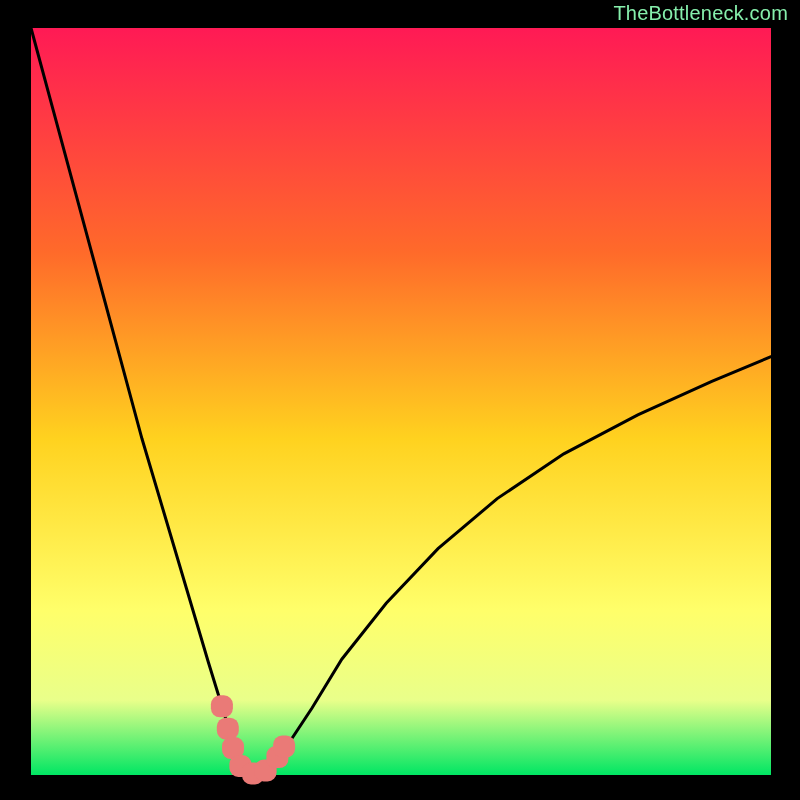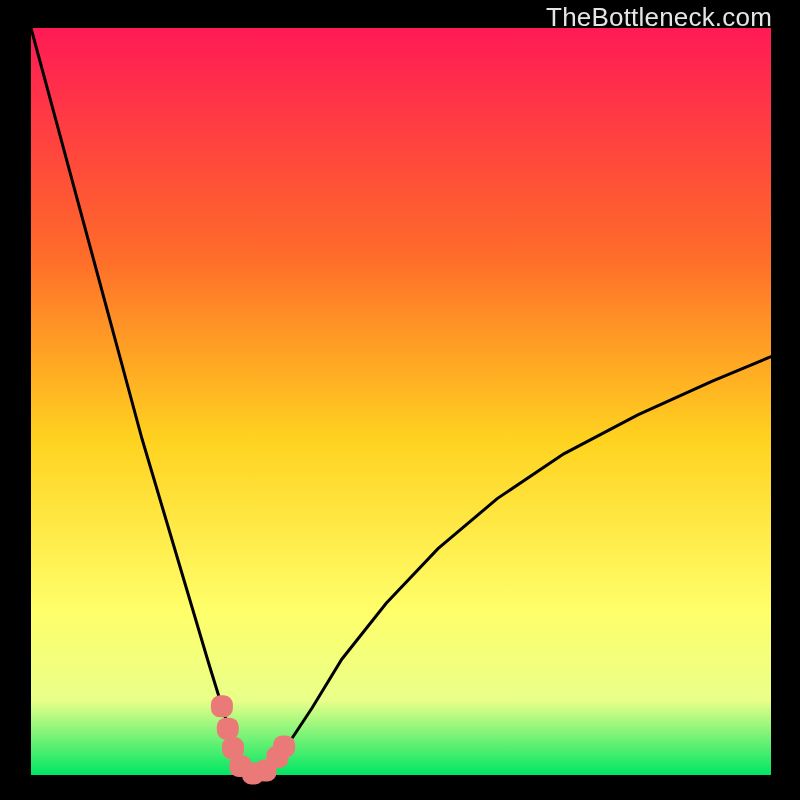--- a/index.html
+++ b/index.html
@@ -15,23 +15,23 @@
     position: absolute;
     top: 0;
     left: 0;
     width: 800px;
     height: 800px;
     background: #000;
   }
   .watermark {
     position: absolute;
     top: 2px;
-    right: 28px;
-    font-size: 26px;
-    color: #e5e5e5;
+    right: 12px;
+    font-size: 20px;
+    color: #86efac;
     font-weight: 400;
     letter-spacing: 0.2px;
   }
   svg {
     position: absolute;
     top: 0;
     left: 0;
   }
 </style>
 </head>

